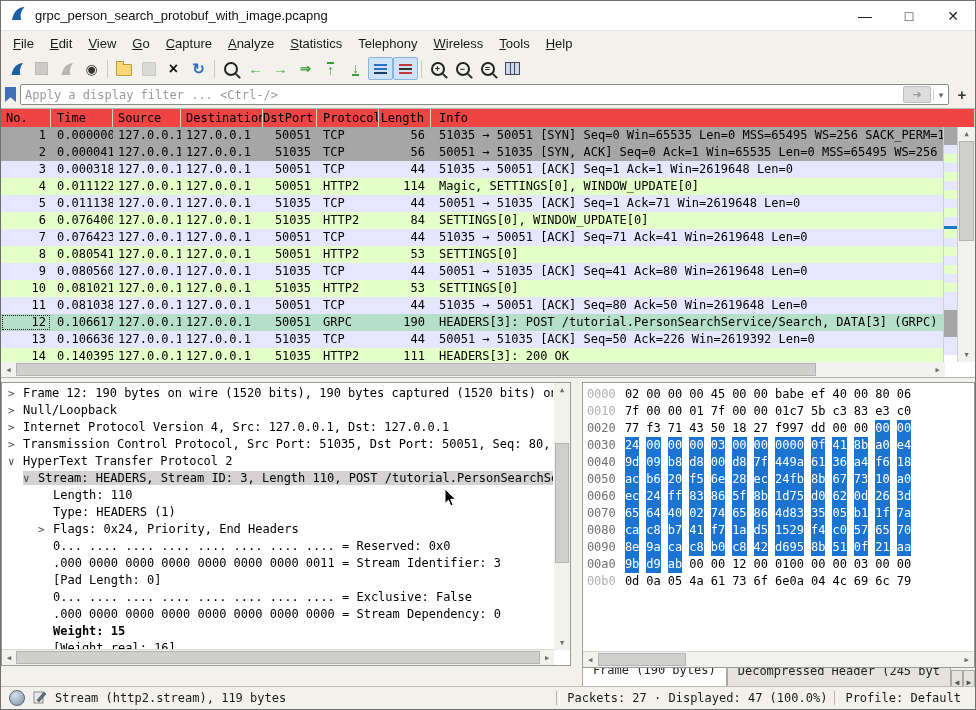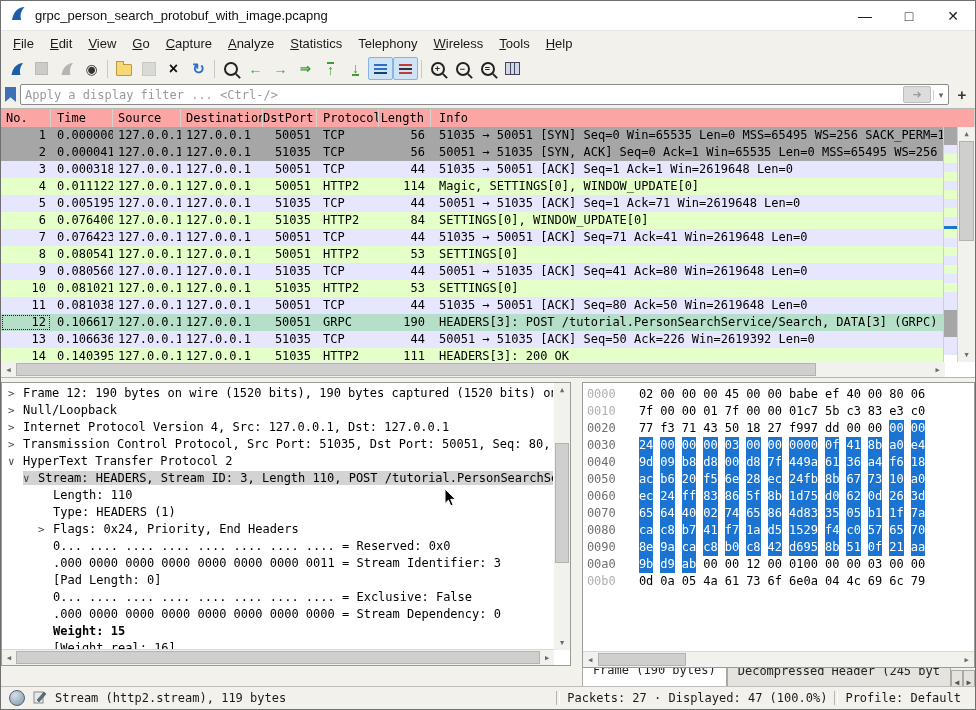--- a/index.html
+++ b/index.html
@@ -37,21 +37,21 @@
   .filterbar{height:23px;display:flex;align-items:center;padding:1px 4px 2px 4px;border-bottom:1px solid #b9b9b3;}
   .bookmark{width:11px;height:15px;background:#3f6fb5;clip-path:polygon(0 0,100% 0,100% 100%,50% 68%,0 100%);margin-right:4px;flex:none;}
   .fwrap{flex:1;height:19px;border:1px solid #8a8a8a;border-radius:2px;background:#fff;display:flex;align-items:center;}
   .fwrap input{flex:1;border:none;outline:none;font-size:12px;height:15px;padding-left:4px;background:transparent;font-family:"DejaVu Sans Mono",monospace;color:#333;}
   .fwrap input::placeholder{color:#9a9a9a;}
   .apply-btn{width:26px;height:15px;background:#dcdcdc;border:1px solid #bdbdbd;border-radius:2px;display:flex;align-items:center;justify-content:center;color:#9a9a9a;font-size:11px;margin-right:2px;}
   .fcaret{width:14px;color:#666;font-size:9px;text-align:center;border-left:1px solid #d0d0d0;}
   .plus-btn{width:18px;height:19px;display:flex;align-items:center;justify-content:center;font-size:15px;font-weight:700;color:#333;margin-left:4px;}
   
   .plist{position:relative;height:268px;background:#fff;border-bottom:1px solid #b5b5b0;overflow:hidden;}
-  .phead{display:flex;height:18px;line-height:18px;background:#fca5a5;border-bottom:1px solid #c2c1bb;font-size:12px;white-space:pre;overflow:hidden;}
+  .phead{display:flex;height:18px;line-height:18px;background:#ef4444;border-bottom:1px solid #c2c1bb;font-size:12px;white-space:pre;overflow:hidden;}
   .phead .hc{border-right:1px solid #d4d3cd;box-sizing:border-box;}
   .prows{position:absolute;top:18px;left:0;right:30px;bottom:15px;overflow:hidden;}
   .prow{display:flex;height:17px;line-height:17px;font-size:12px;white-space:pre;overflow:hidden;}
   .c-g{background:#a6a6a6;}
   .c-t{background:#e7e6ff;}
   .c-h{background:#e4ffc7;}
   .c-s{background:#b5dfc9;}
   .cell{overflow:hidden;box-sizing:border-box;flex:none;}
   .w-no{width:50px;text-align:right;padding-right:5px;}
   .w-time{width:62px;padding-left:6px;}
@@ -86,21 +86,21 @@
   .dsel{background:#d4d2d2;}
   .dv-scroll{position:absolute;top:0;right:0;width:16px;bottom:15px;}
   .dv-thumb{position:absolute;top:60px;left:1px;right:1px;height:120px;}
   .dh-scroll{position:absolute;left:0;right:16px;bottom:0;height:15px;display:flex;border-top:1px solid #d7d7d3;}
   .dh-thumb{width:560px;margin:1px 0;}
   .mid-split{width:12px;}
   .hpane-col{flex:1;display:flex;flex-direction:column;}
   .hpane{position:relative;height:286px;background:#fff;border:1px solid #9a9a96;box-sizing:border-box;overflow:hidden;}
   .hrows{position:absolute;top:3px;left:4px;right:0;bottom:15px;overflow:hidden;}
   .hrow{height:17px;line-height:17px;font-size:12px;white-space:pre;}
-  .hoff{display:inline-block;width:34px;margin-right:18px;color:#6f6f6f;}
+  .hoff{display:inline-block;width:34px;margin-right:4px;color:#6f6f6f;}
   .hoff.dim{color:#b0b0af;}
   .hb{display:inline-block;margin-right:7px;color:#000;}
   .hb.gap{margin-right:0;}
   .hb.selb{background:#1b74d1;color:#fff;}
   .hh-scroll{position:absolute;left:0;right:0;bottom:0;height:15px;display:flex;border-top:1px solid #d7d7d3;}
   .hh-thumb{width:88px;margin:1px 0;}
   .htabs{height:26px;display:flex;align-items:flex-end;overflow:hidden;}
   .htab{height:22px;line-height:22px;padding:11px 10px;font-size:12px;white-space:pre;border:1px solid #aaa9a4;background:#e4e3de;color:#222;overflow:hidden;}
   .htab.active{background:#fff;border-bottom-color:#fff;height:24px;line-height:24px;}
   .tabnav{margin-left:auto;display:flex;}
@@ -234,21 +234,21 @@
   <span class="plus-btn">+</span>
 </div>
 
 <div class="plist mono">
   <div class="phead"><div class="cell hc w-no" style="text-align: left; padding-left: 5px;">No.</div><div class="cell hc w-time">Time</div><div class="cell hc w-src">Source</div><div class="cell hc w-dst">Destination</div><div class="cell hc w-port">DstPort</div><div class="cell hc w-proto">Protocol</div><div class="cell hc w-len">Length</div><div class="cell hc w-info">Info</div></div>
   <div class="prows">
       <div class="prow c-g"><div class="cell w-no">1</div><div class="cell w-time">0.000000</div><div class="cell w-src">127.0.0.1</div><div class="cell w-dst">127.0.0.1</div><div class="cell w-port">50051</div><div class="cell w-proto">TCP</div><div class="cell w-len">56</div><div class="cell w-info">51035 → 50051 [SYN] Seq=0 Win=65535 Len=0 MSS=65495 WS=256 SACK_PERM=1</div></div>
       <div class="prow c-g"><div class="cell w-no">2</div><div class="cell w-time">0.000041</div><div class="cell w-src">127.0.0.1</div><div class="cell w-dst">127.0.0.1</div><div class="cell w-port">51035</div><div class="cell w-proto">TCP</div><div class="cell w-len">56</div><div class="cell w-info">50051 → 51035 [SYN, ACK] Seq=0 Ack=1 Win=65535 Len=0 MSS=65495 WS=256 SACK_PERM=1</div></div>
       <div class="prow c-t"><div class="cell w-no">3</div><div class="cell w-time">0.000318</div><div class="cell w-src">127.0.0.1</div><div class="cell w-dst">127.0.0.1</div><div class="cell w-port">50051</div><div class="cell w-proto">TCP</div><div class="cell w-len">44</div><div class="cell w-info">51035 → 50051 [ACK] Seq=1 Ack=1 Win=2619648 Len=0</div></div>
       <div class="prow c-h"><div class="cell w-no">4</div><div class="cell w-time">0.011122</div><div class="cell w-src">127.0.0.1</div><div class="cell w-dst">127.0.0.1</div><div class="cell w-port">50051</div><div class="cell w-proto">HTTP2</div><div class="cell w-len">114</div><div class="cell w-info">Magic, SETTINGS[0], WINDOW_UPDATE[0]</div></div>
-      <div class="prow c-t"><div class="cell w-no">5</div><div class="cell w-time">0.005195</div><div class="cell w-src">127.0.0.1</div><div class="cell w-dst">127.0.0.1</div><div class="cell w-port">51035</div><div class="cell w-proto">TCP</div><div class="cell w-len">44</div><div class="cell w-info">50051 → 51035 [ACK] Seq=1 Ack=71 Win=2619648 Len=0</div></div>
+      <div class="prow c-t"><div class="cell w-no">5</div><div class="cell w-time">0.011138</div><div class="cell w-src">127.0.0.1</div><div class="cell w-dst">127.0.0.1</div><div class="cell w-port">51035</div><div class="cell w-proto">TCP</div><div class="cell w-len">44</div><div class="cell w-info">50051 → 51035 [ACK] Seq=1 Ack=71 Win=2619648 Len=0</div></div>
       <div class="prow c-h"><div class="cell w-no">6</div><div class="cell w-time">0.076400</div><div class="cell w-src">127.0.0.1</div><div class="cell w-dst">127.0.0.1</div><div class="cell w-port">51035</div><div class="cell w-proto">HTTP2</div><div class="cell w-len">84</div><div class="cell w-info">SETTINGS[0], WINDOW_UPDATE[0]</div></div>
       <div class="prow c-t"><div class="cell w-no">7</div><div class="cell w-time">0.076423</div><div class="cell w-src">127.0.0.1</div><div class="cell w-dst">127.0.0.1</div><div class="cell w-port">50051</div><div class="cell w-proto">TCP</div><div class="cell w-len">44</div><div class="cell w-info">51035 → 50051 [ACK] Seq=71 Ack=41 Win=2619648 Len=0</div></div>
       <div class="prow c-h"><div class="cell w-no">8</div><div class="cell w-time">0.080541</div><div class="cell w-src">127.0.0.1</div><div class="cell w-dst">127.0.0.1</div><div class="cell w-port">50051</div><div class="cell w-proto">HTTP2</div><div class="cell w-len">53</div><div class="cell w-info">SETTINGS[0]</div></div>
       <div class="prow c-t"><div class="cell w-no">9</div><div class="cell w-time">0.080560</div><div class="cell w-src">127.0.0.1</div><div class="cell w-dst">127.0.0.1</div><div class="cell w-port">51035</div><div class="cell w-proto">TCP</div><div class="cell w-len">44</div><div class="cell w-info">50051 → 51035 [ACK] Seq=41 Ack=80 Win=2619648 Len=0</div></div>
       <div class="prow c-h"><div class="cell w-no">10</div><div class="cell w-time">0.081021</div><div class="cell w-src">127.0.0.1</div><div class="cell w-dst">127.0.0.1</div><div class="cell w-port">51035</div><div class="cell w-proto">HTTP2</div><div class="cell w-len">53</div><div class="cell w-info">SETTINGS[0]</div></div>
       <div class="prow c-t"><div class="cell w-no">11</div><div class="cell w-time">0.081038</div><div class="cell w-src">127.0.0.1</div><div class="cell w-dst">127.0.0.1</div><div class="cell w-port">50051</div><div class="cell w-proto">TCP</div><div class="cell w-len">44</div><div class="cell w-info">51035 → 50051 [ACK] Seq=80 Ack=50 Win=2619648 Len=0</div></div>
       <div class="prow c-s"><div class="cell w-no focusbox">12</div><div class="cell w-time">0.106617</div><div class="cell w-src">127.0.0.1</div><div class="cell w-dst">127.0.0.1</div><div class="cell w-port">50051</div><div class="cell w-proto">GRPC</div><div class="cell w-len">190</div><div class="cell w-info">HEADERS[3]: POST /tutorial.PersonSearchService/Search, DATA[3] (GRPC)</div></div>
       <div class="prow c-t"><div class="cell w-no">13</div><div class="cell w-time">0.106636</div><div class="cell w-src">127.0.0.1</div><div class="cell w-dst">127.0.0.1</div><div class="cell w-port">51035</div><div class="cell w-proto">TCP</div><div class="cell w-len">44</div><div class="cell w-info">50051 → 51035 [ACK] Seq=50 Ack=226 Win=2619392 Len=0</div></div>
       <div class="prow c-h"><div class="cell w-no">14</div><div class="cell w-time">0.140395</div><div class="cell w-src">127.0.0.1</div><div class="cell w-dst">127.0.0.1</div><div class="cell w-port">51035</div><div class="cell w-proto">HTTP2</div><div class="cell w-len">111</div><div class="cell w-info">HEADERS[3]: 200 OK</div></div>
     </div>

